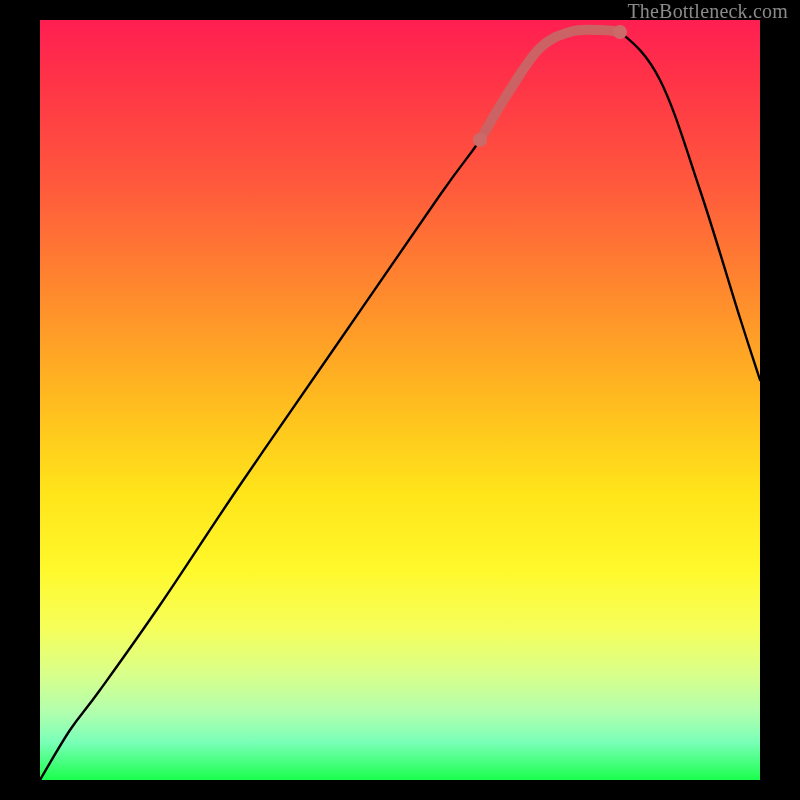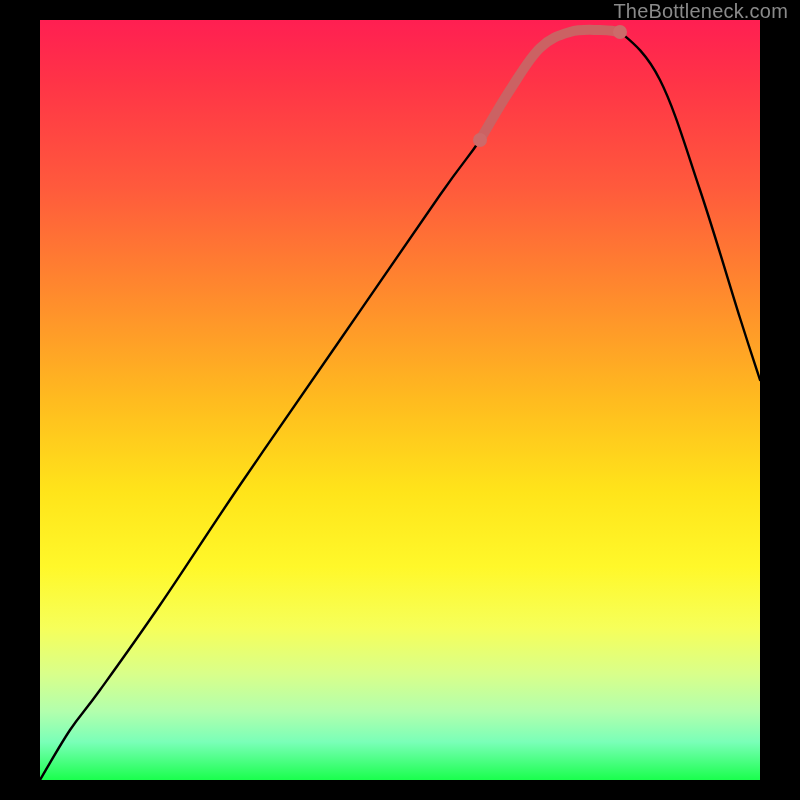--- a/index.html
+++ b/index.html
@@ -47,20 +47,21 @@
     overflow: visible;
   }
   .watermark {
     position: absolute;
     top: 0;
     right: 12px;
     color: #8a8a8a;
     font-size: 20px;
     letter-spacing: 0.2px;
     user-select: none;
+    font-family: Liberation Serif, serif;
   }
 </style>
 </head>
 <body>
 
 <div class="stage">
   <div class="gradient"></div>
 
   <svg class="curve" viewBox="0 0 720 760" preserveAspectRatio="none">
     <path id="curve-path" fill="none" stroke-width="2.4" stroke-linejoin="round" stroke-linecap="round" d="M 0 760 C 5.3999999999999995 751, 19.200000000000003 726.2, 30 710 C 40.8 693.8, 43.8 692.5, 60 670 C 76.2 647.5, 94.8 621.9, 120 585 C 145.2 548.1, 167.6 512.7, 200 465 C 232.4 417.3, 264 372.2, 300 320 C 336 267.8, 374.8 211, 400 175 C 425.2 139, 427.4 138.9, 440 120 C 452.6 101.1, 459.2 86.56, 470 70 C 480.8 53.44, 489.2 38.44, 500 28 C 510.8 17.560000000000002, 519.2 15.24, 530 12 C 540.8 8.76, 551 10, 560 10 C 569 10, 569.2 3, 580 12 C 590.8 21, 605.6 31.560000000000002, 620 60 C 634.4 88.44, 645.6 127.16, 660 170 C 674.4 212.84, 689.2 263.8, 700 298 C 710.8 332.2, 716.4 348.84, 720 360" stroke="#000000"></path>

